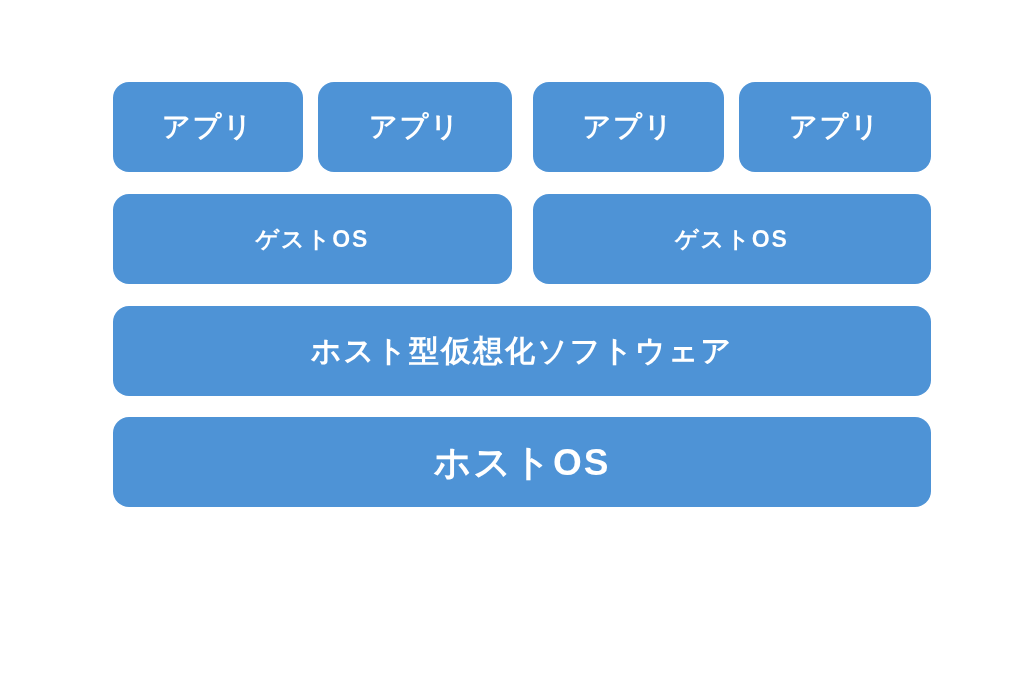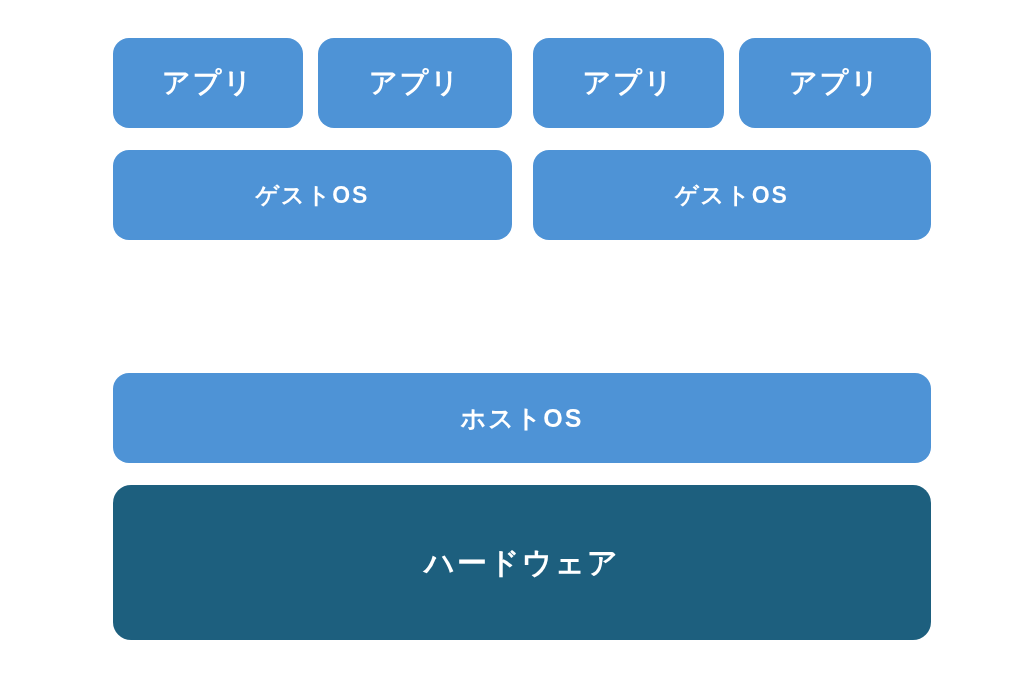--- a/index.html
+++ b/index.html
@@ -20,52 +20,52 @@
     display: flex;
     align-items: center;
     justify-content: center;
     border-radius: 16px;
     color: var(--text, #ffffff);
     font-weight: bold;
     letter-spacing: 2px;
     line-height: 1;
     user-select: none;
   }
-  .box.blue { background: var(--box-blue, #4e93d6); }
+  .box.blue { background: var(--box-blue, #4e93d6); margin-top: 44px; }
   .box.dark { background: var(--box-dark, #1d5f7e); }
 
   
   .app   { top: 38px;  height: 90px; font-size: 28px; }
   .app-1 { left: 113px; width: 190px; }
   .app-2 { left: 318px; width: 194px; }
   .app-3 { left: 533px; width: 191px; }
   .app-4 { left: 739px; width: 192px; }
 
   
   .guest   { top: 150px; height: 90px; font-size: 23px; }
   .guest-1 { left: 113px; width: 399px; }
   .guest-2 { left: 533px; width: 398px; }
 
   
   .full { left: 113px; width: 818px; }
   .virt   { top: 262px; height: 90px;  font-size: 30px; }
-  .hostos { top: 373px; height: 90px;  font-size: 25px; }
+  .hostos { top: 373px; height: 90px;  font-size: 37px; }
   .hw     { top: 485px; height: 155px; font-size: 30px; border-radius: 18px; }
 </style>
 </head>
 <body>
 
 <div class="canvas">
 
   <div class="box blue app app-1">アプリ</div>
   <div class="box blue app app-2">アプリ</div>
   <div class="box blue app app-3">アプリ</div>
   <div class="box blue app app-4">アプリ</div>
 
   <div class="box blue guest guest-1">ゲストOS</div>
   <div class="box blue guest guest-2">ゲストOS</div>
 
+  <div class="box blue full virt">ホスト型仮想化ソフトウェア</div>
 
   <div class="box blue full hostos">ホストOS</div>
 
-  <div class="box dark full hw">ハードウェア</div>
 
 </div>
 
 </body></html>

